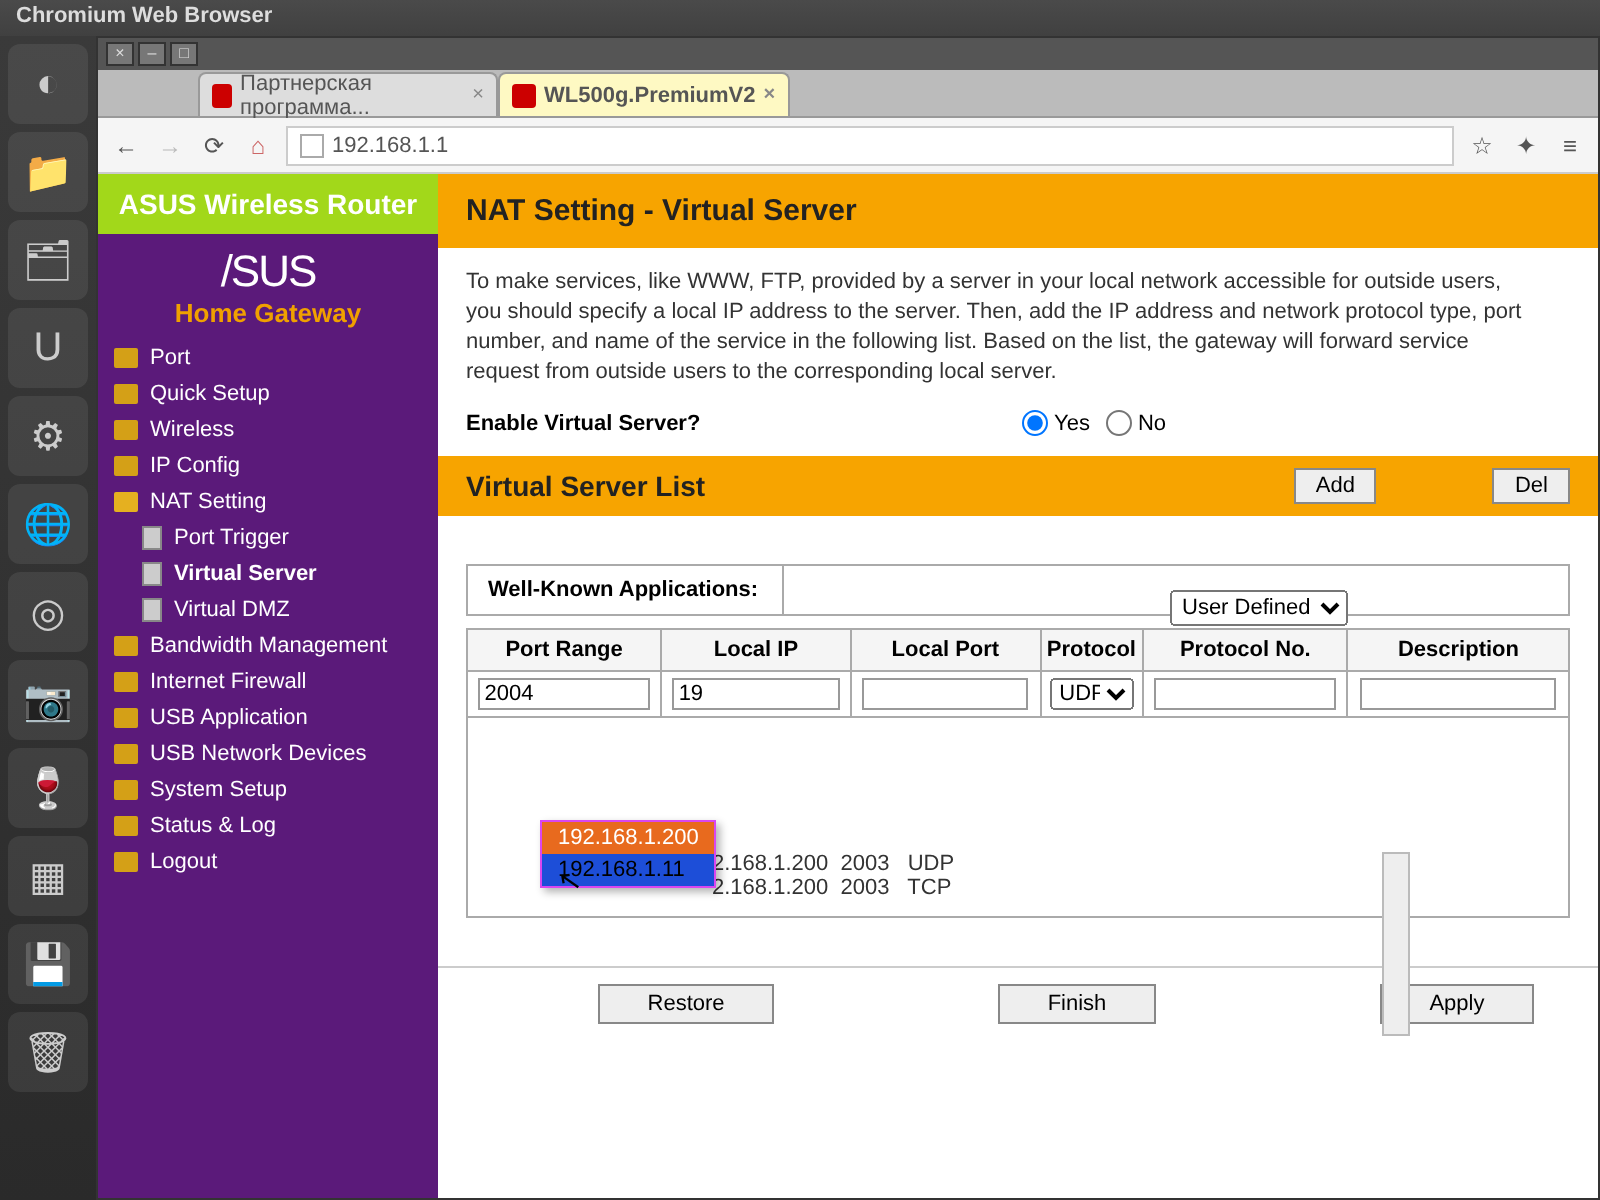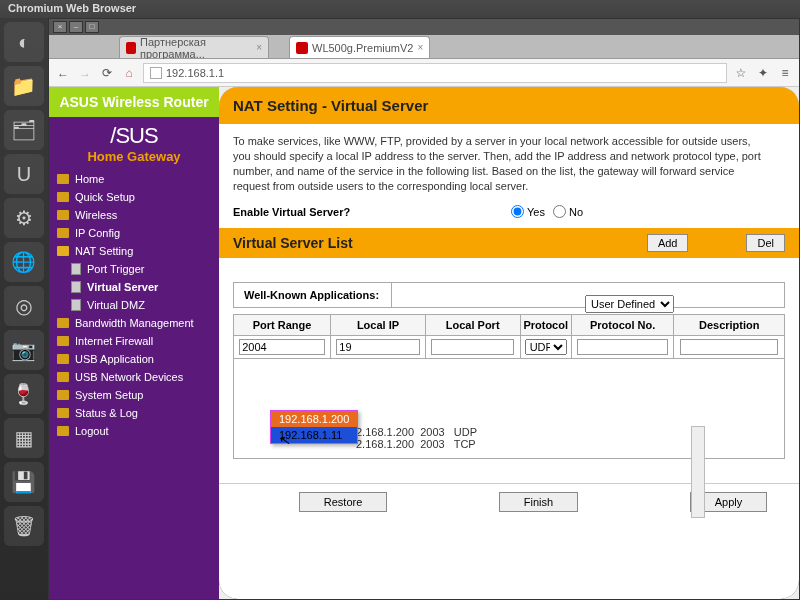--- a/index.html
+++ b/index.html
@@ -4,41 +4,41 @@
 <style>
   * { box-sizing: border-box; margin: 0; padding: 0; font-family: Arial, sans-serif; }
   body { background: #555; width: 800px; height: 600px; overflow: hidden; position: relative; }
   .titlebar { background: linear-gradient(#4a4a4a,#3a3a3a); color: #ddd; font-size: 11px; font-weight: bold; padding: 2px 8px; height: 30px; }
   .unity { position: absolute; left: 0; top: 18px; width: 48px; bottom: 0; background: linear-gradient(#3a3a3a,#2a2a2a); display: flex; flex-direction: column; align-items: center; gap: 4px; padding-top: 4px; }
   .dock-item { width: 40px; height: 40px; border-radius: 6px; background: rgba(255,255,255,0.08); display:flex; align-items:center; justify-content:center; font-size:20px; color:#ccc; }
   .window { position:absolute; left:48px; top:18px; right:0; bottom:0; background:#eee; border:1px solid #333; display:flex; flex-direction:column; }
   .win-controls { height:16px; background:#555; display:flex; align-items:center; gap:2px; padding:0 4px; }
   .wc { width:14px; height:12px; background:#777; border:1px solid #333; font-size:8px; text-align:center; line-height:10px; color:#ddd; }
   .tabs { height:24px; background:#bbb; display:flex; align-items:flex-end; padding-left:50px; gap:0; border-bottom:1px solid #999; }
-  .tab { height:22px; background:#ddd; border:1px solid #999; border-bottom:none; border-radius:4px 4px 0 0; font-size:11px; padding:3px 6px; display:flex; align-items:center; gap:4px; max-width:150px; color:#555;margin-left:20px; }
-  .tab.active { background:#ffffff; }
+  .tab { height:22px; background:#ddd; border:1px solid #999; border-bottom:none; border-radius:4px 4px 0 0; font-size:11px; padding:3px 6px; display:flex; align-items:center; gap:4px; max-width:150px; color:#555; }
+  .tab.active { background:#fef9c3;font-weight:bold; }
   .tab .fav { width:12px; height:12px; background:#c00; border-radius:2px; }
   .tab .close { margin-left:auto; font-size:10px; color:#888; }
   .navbar { height:28px; background:#f5f5f5; border-bottom:1px solid #ccc; display:flex; align-items:center; gap:6px; padding:0 6px; font-size:12px; color:#555; }
   .nav-icon { width:16px; text-align:center; cursor:pointer; }
   .url { flex:1; height:20px; border:1px solid #ccc; background:#fff; font-size:11px; padding:2px 6px; display:flex; align-items:center; gap:4px; }
   .url-icon { width:12px; height:12px; border:1px solid #aaa; }
   .content { flex:1; display:flex; overflow:hidden; }
   .sidebar { width:170px; background:#5b1a7a; color:#fff; font-size:11px; padding:0; }
   .brand-box { text-align:center; padding:6px 0 2px; }
   .brand-logo { font-size:22px; font-family:"Arial Black",sans-serif; letter-spacing:-1px; color:#fff; }
   .brand-sub { font-size:13px; color:#f0a000; font-weight:bold; }
   .nav { padding:4px 0; }
   .nav-item { padding:3px 8px; display:flex; align-items:center; gap:6px; cursor:pointer; }
   .nav-item .folder { width:12px; height:10px; background:#d4a017; border-radius:1px; flex-shrink:0; }
   .nav-item.sub { padding-left:22px; }
   .nav-item.sub .doc { width:10px; height:12px; background:#ccc; border:1px solid #888; flex-shrink:0; }
   .nav-item.active { font-weight:bold; }
   .nav-item.open .folder { background:#e5b020; }
-  .main { flex:1; background:#404040; display:flex; flex-direction:column; overflow:hidden;border-radius:19px; }
+  .main { flex:1; background:#404040; display:flex; flex-direction:column; overflow:hidden; }
   .banner { height:30px; background:#a2d81a; color:#fff; font-size:14px; font-weight:bold; text-align:center; line-height:30px; }
   .pagewrap { flex:1; overflow:auto; background:#fff; }
   .yellow-head { background:#f7a400; padding:10px 14px; font-size:15px; font-weight:bold; color:#222; }
   .desc { padding:10px 14px 6px; font-size:11px; color:#333; line-height:1.35; max-width:560px; }
   .enable { padding:6px 14px 10px; font-size:11px; display:flex; align-items:center; }
   .enable .lbl { font-weight:bold; width:270px; }
   .rad { margin:0 3px 0 8px; }
   .sec-bar { background:#f7a400; padding:6px 14px; display:flex; align-items:center; justify-content:space-between; }
   .sec-bar h3 { font-size:14px; color:#222; }
   .btns { display:flex; gap:10px; }
@@ -118,21 +118,21 @@
   <div class="content">
     <div class="sidebar">
       <div class="banner" style="margin-left:0">ASUS Wireless Router</div>
       <div class="brand-box">
         <div class="brand-logo">/SUS</div>
         <div class="brand-sub">Home Gateway</div>
       </div>
       <div class="nav" id="navlist">
           <div class="nav-item">
             <span class="folder"></span>
-            <span>Home</span>
+            <span>Port</span>
           </div>
           <div class="nav-item">
             <span class="folder"></span>
             <span>Quick Setup</span>
           </div>
           <div class="nav-item">
             <span class="folder"></span>
             <span>Wireless</span>
           </div>
           <div class="nav-item">

